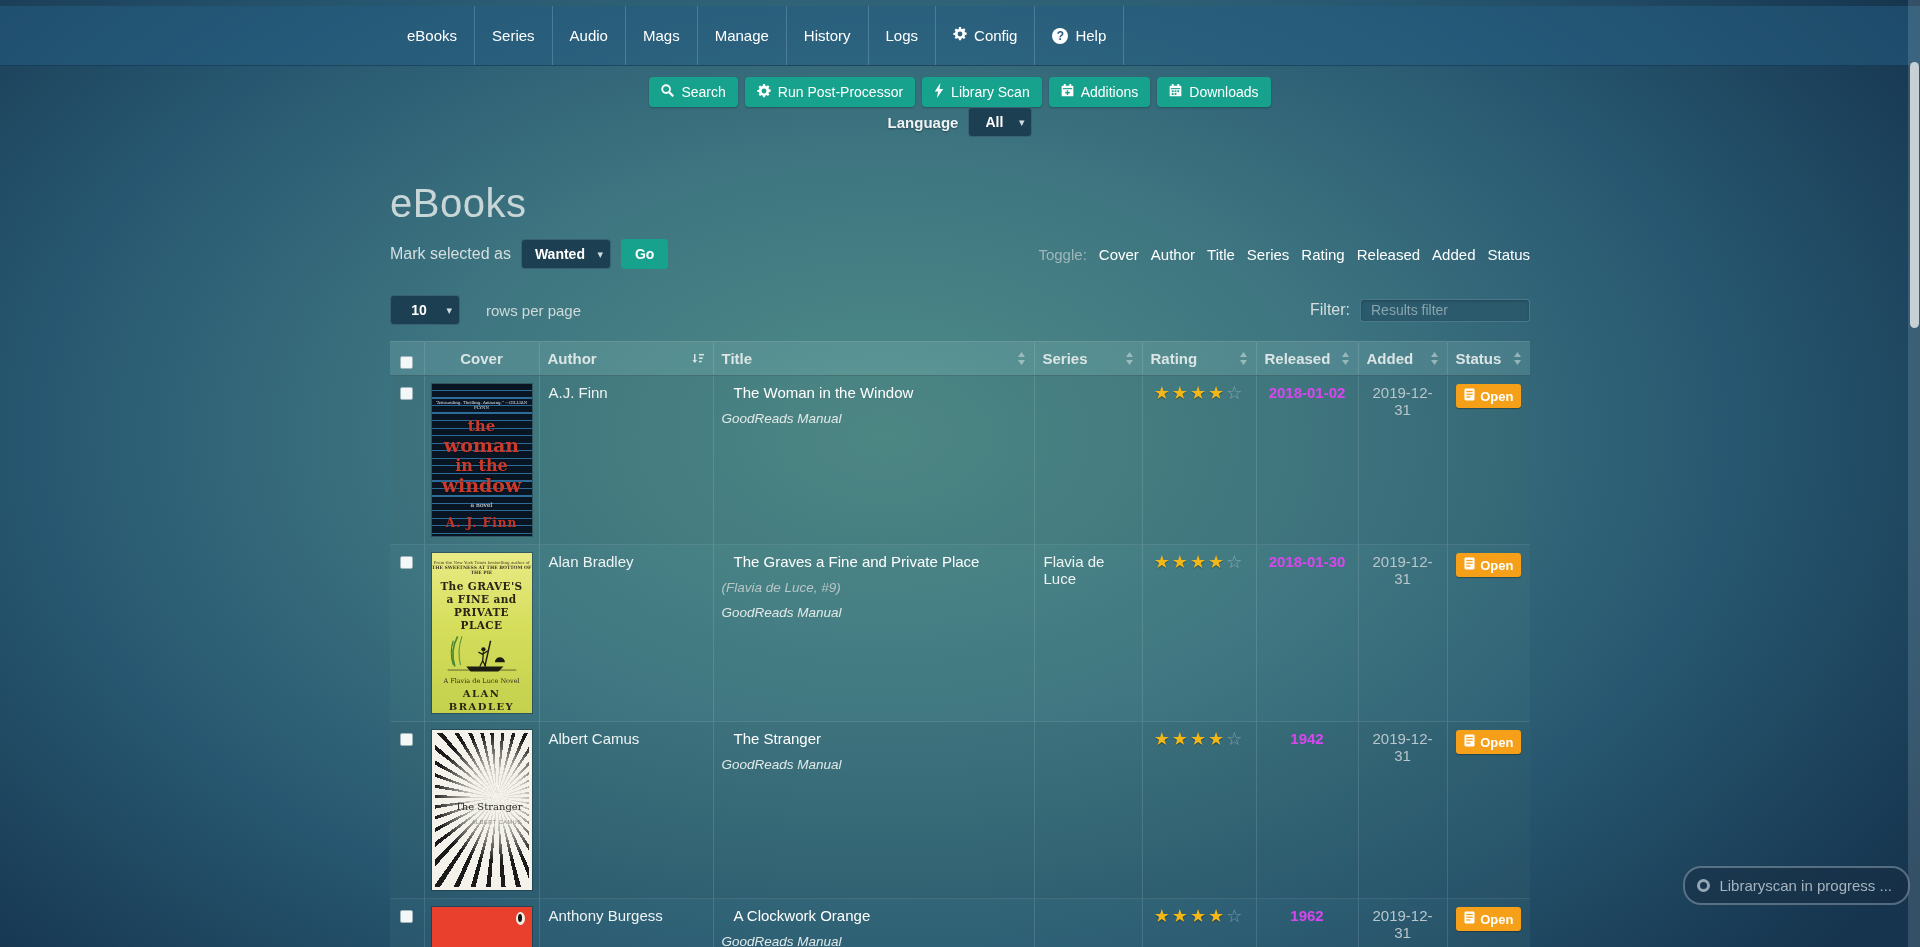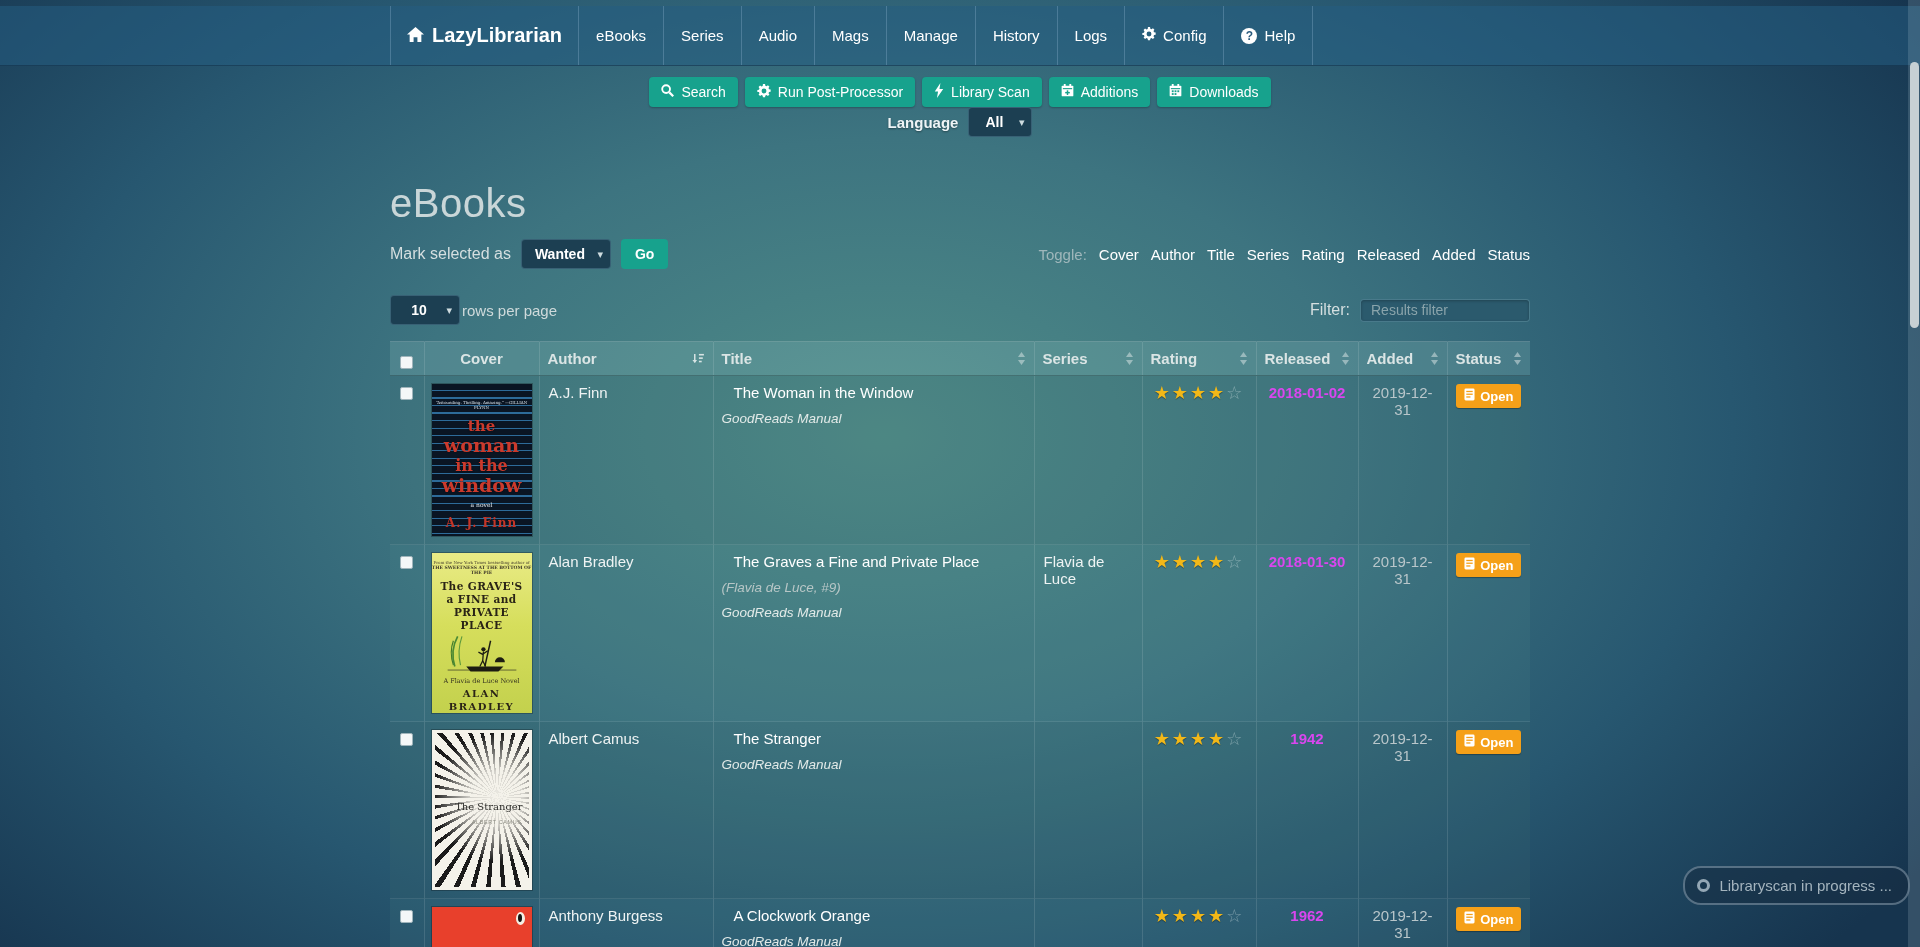--- a/index.html
+++ b/index.html
@@ -47,21 +47,21 @@
   .mark-row { display:flex; justify-content:space-between; align-items:center; margin-top:13px; }
   .mark-left { display:flex; align-items:center; gap:10px; }
   .mark-label { font-size:16px; color:#d5dfe0; }
   .go-btn { height:30px; padding:0 14px; background:#17a28d; color:#fff; border:none; border-radius:4px;
             font-size:14px; font-weight:700; font-family:inherit; cursor:pointer; }
   .toggle-row { display:flex; align-items:center; gap:12px; font-size:15px; }
   .toggle-label { color:#9fb7bb; }
   .toggle-row a { color:#fff; text-decoration:none; cursor:pointer; }
   
   .controls-row { display:flex; justify-content:space-between; align-items:center; margin-top:26px; }
-  .rows-left { display:flex; align-items:center; gap:2px;justify-content:center; }
+  .rows-left { display:flex; align-items:center; gap:26px;justify-content:center; }
   .rows-label { font-size:15px; color:#cfdadb; }
   .filter-right { display:flex; align-items:center; gap:10px; }
   .filter-label { font-size:16px; color:#d5dfe0; }
   .filter-input { width:170px; height:23px; background:#2b5a6d; border:1px solid rgba(120,170,185,0.4);
                   border-radius:4px; padding:0 10px; color:#e8eef0; font-size:14px; font-family:inherit;
                   box-shadow:inset 0 1px 3px rgba(0,0,0,0.25); }
   .filter-input::placeholder { color:#8aa4ab; }
   
   table.books { width:100%; margin-top:16px; border-collapse:collapse; table-layout:fixed;
                 background:rgba(85,145,140,0.14); border-top:1px solid rgba(255,255,255,0.18); }
@@ -144,28 +144,20 @@
 </style>
 </head>
 <body>
 
 <div class="scroll-track">
   <div class="scroll-thumb"></div>
 </div>
 
 <nav class="navbar">
   <div class="nav-inner">
-    <a class="brand">
-      <span>
-        <svg viewBox="0 0 16 14" width="17" height="15">
-            <path d="M8 0 L16 7 H13.5 V14 H9.8 V9.5 H6.2 V14 H2.5 V7 H0 Z" fill="#fff"></path>
-          </svg>
-      </span>
-      <span>LazyLibrarian</span>
-    </a>
     <ul class="nav-items">
       <li>
           <a class="nav-link">
             <span>eBooks</span>
           </a>
         </li>
       <li>
           <a class="nav-link">
             <span>Series</span>
           </a>

